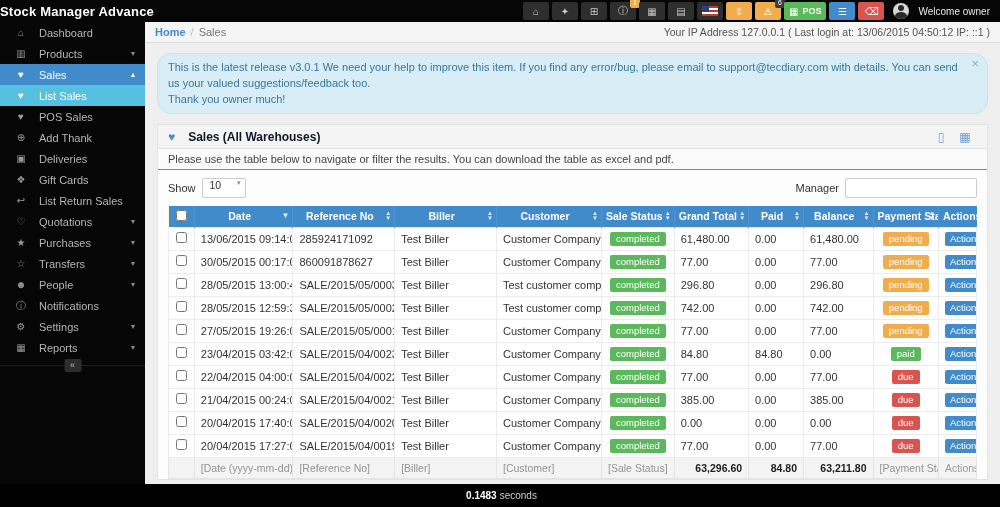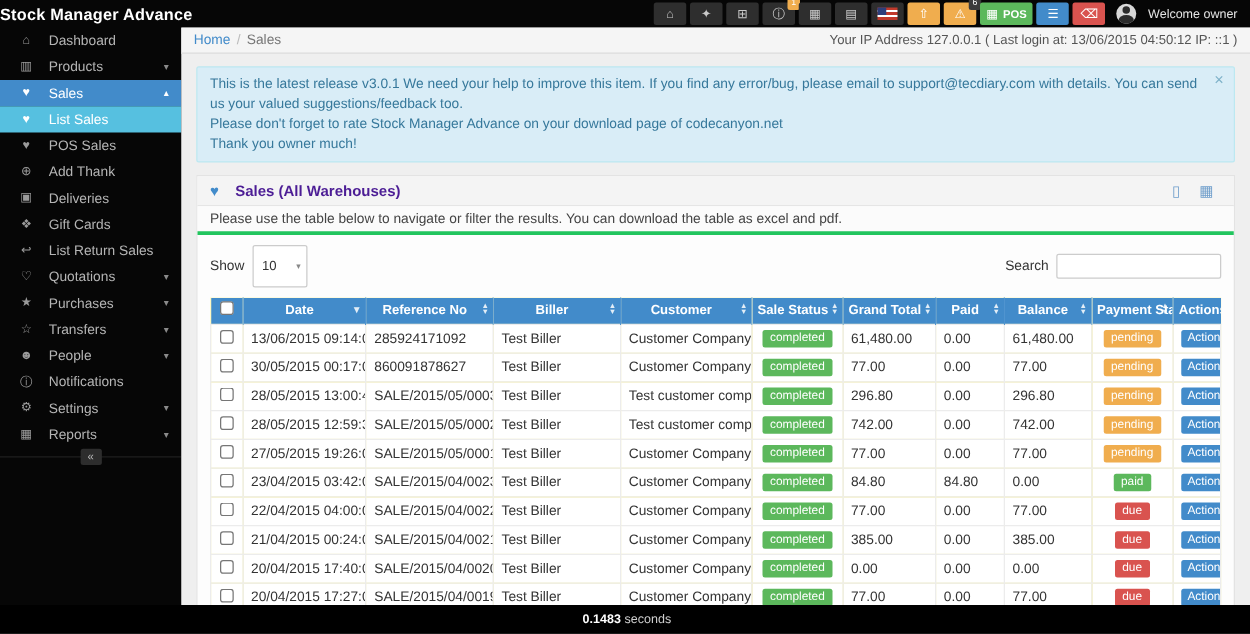--- a/index.html
+++ b/index.html
@@ -38,38 +38,38 @@
   .menu-item.active-sub { background:#56c0e0; color:#fff; }
   .menu-item.active-sub .mi-icon { color:#fff; }
   .sidebar-divider { margin-top:7px; border-top:1px solid #1f1f1f; position:relative; }
   .collapse-btn { position:absolute; left:50%; top:-7px; transform:translateX(-50%); background:#2d2d2d; color:#bbb;
                   font-size:9px; line-height:13px; width:17px; text-align:center; border-radius:2px; cursor:pointer; }
   
   .main { position:absolute; left:145px; top:22px; right:0; bottom:23px; background:#efefef; overflow:hidden; }
   .crumb-bar { height:21px; background:#f5f5f5; border-bottom:1px solid #dcdcdc; display:flex; align-items:center;
                justify-content:space-between; padding:0 10px; font-size:11px; }
   .crumb-left { display:flex; gap:5px; align-items:center; }
-  .crumb-home { color:#428bca; cursor:pointer; }
+  .crumb-home { color:#428bca; cursor:pointer;font-weight:bold; }
   .crumb-sep { color:#bbb; }
   .crumb-cur { color:#777; }
   .ip-text { color:#555; font-size:10.5px; }
-  .alert { margin:10px 12px; background:#d9edf7; border:1px solid #bce8f1; border-radius:2px; color:#36789b;
+  .alert { margin:10px 12px; background:#d9edf7; border:1px solid #bce8f1; border-radius:14px; color:#36789b;
            padding:5px 24px 6px 10px; font-size:11px; line-height:16px; position:relative; }
   .alert-close { position:absolute; right:8px; top:2px; color:#7fb2c9; font-size:13px; cursor:pointer; }
   
   .panel { margin:0 12px 10px; background:#fdfdfd; border:1px solid #e3e3e3; }
   .panel-header { display:flex; align-items:center; background:#f4f4f4; border-bottom:1px solid #e5e5e5; padding:5px 10px; height:24px; }
   .panel-heart { color:#428bca; font-size:12px; margin-right:13px; }
-  .panel-title { color:#4c1d95; font-size:12px; font-weight:bold; flex:1; }
+  .panel-title { color:#0f172a; font-size:12px; font-weight:bold; flex:1; }
   .ph-icon { width:24px; text-align:center; color:#6f9ecb; font-size:12px; cursor:pointer; }
-  .panel-sub { padding:4px 10px; font-size:11px; color:#444; background:#fbfbfb; border-bottom:3px solid #22c55e; }
+  .panel-sub { padding:4px 10px; font-size:11px; color:#444; background:#fbfbfb; border-bottom:1px solid #22c55e; }
   .controls { display:flex; align-items:center; justify-content:space-between; padding:8px 10px 6px; }
   .ctl-left, .ctl-right { display:flex; align-items:center; gap:6px; font-size:11px; color:#333; }
-  .select-box { width:44px; height:34px; background:#fff; border:1px solid #ccc; border-radius:2px; display:flex;
-                align-items:center; justify-content:space-between; padding:0 4px 0 7px; font-size:10.5px; cursor:pointer; }
+  .select-box { width:44px; height:20px; background:#fff; border:1px solid #ccc; border-radius:2px; display:flex;
+                justify-content:space-between; padding:0 4px 0 7px; font-size:10.5px; cursor:pointer; }
   .select-caret { font-size:7px; color:#888; }
   .search-input { width:132px; height:20px; border:1px solid #ccc; border-radius:2px; background:#fff; font-size:11px; padding:0 5px;
                   font-family:inherit; }
   
   table { width:calc(100% - 20px); margin:2px 10px 0; border-collapse:collapse; table-layout:fixed; font-size:11px; background:#fef9c3; }
   thead th { background:#428bca; color:#fff; font-weight:bold; font-size:10.5px; padding:4px 12px 4px 4px; text-align:center;
              border-left:1px solid #5094cf; position:relative; white-space:nowrap; overflow:hidden; height:21px; }
   thead th.th-check { border-left:none; padding:3px; }
   .sort { position:absolute; right:3px; top:50%; transform:translateY(-50%); display:inline-flex; flex-direction:column;
           line-height:5px; font-size:6px; opacity:.85; }
@@ -272,21 +272,20 @@
     <span class="crumb-left">
       <span class="crumb-home">Home</span>
       <span class="crumb-sep">/</span>
       <span class="crumb-cur">Sales</span>
     </span>
     <span class="ip-text">Your IP Address 127.0.0.1 ( Last login at: 13/06/2015 04:50:12 IP: ::1 )</span>
   </div>
 
   <div class="alert">
     <div>This is the latest release v3.0.1 We need your help to improve this item. If you find any error/bug, please email to support@tecdiary.com with details. You can send us your valued suggestions/feedback too.</div>
-    <div>Please don't forget to rate Stock Manager Advance on your download page of codecanyon.net</div>
     <div>Thank you owner much!</div>
     <span class="alert-close">×</span>
   </div>
 
   <div class="panel">
     <div class="panel-header">
       <span class="panel-heart">♥</span>
       <span class="panel-title">Sales (All Warehouses)</span>
       <span class="ph-icon">▯</span>
       <span class="ph-icon">▦</span>
@@ -295,21 +294,21 @@
 
     <div class="controls">
       <span class="ctl-left">
         <span>Show</span>
         <span class="select-box">
           <span>10</span>
           <span class="select-caret">▾</span>
         </span>
       </span>
       <span class="ctl-right">
-        <span>Search</span>
+        <span>Manager</span>
         <input class="search-input" type="text" style="">
       </span>
     </div>
 
     <table>
       <colgroup>
         <col style="width:3.2%">
           <col style="width:12.2%">
           <col style="width:12.6%">
           <col style="width:12.6%">

